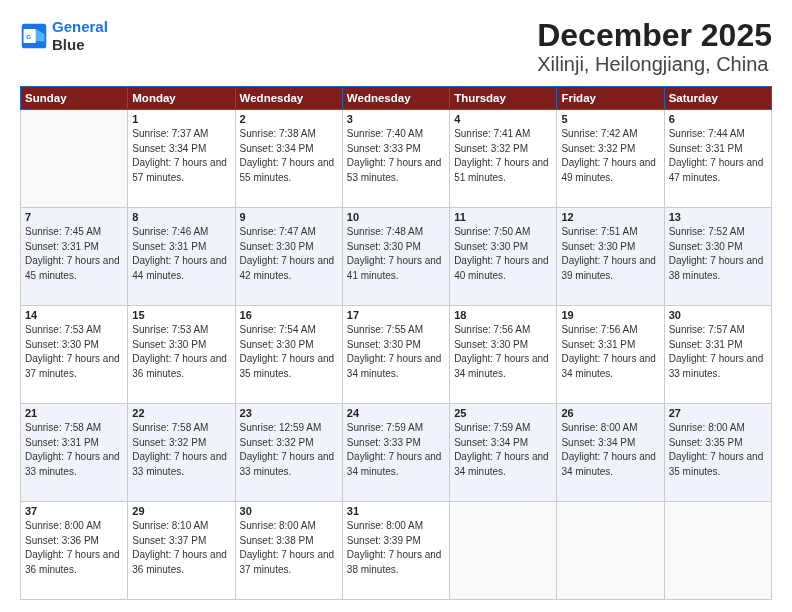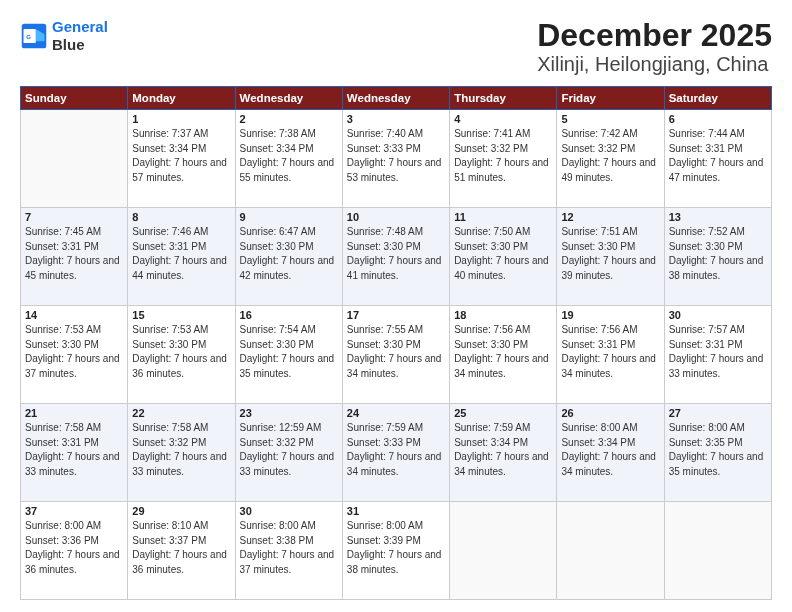--- a/index.html
+++ b/index.html
@@ -189,21 +189,21 @@
           </td>
           <td>
             <div class="day-number">8</div>
             <div class="day-info">Sunrise: 7:46 AM
 Sunset: 3:31 PM
 Daylight: 7 hours
 and 44 minutes.</div>
           </td>
           <td>
             <div class="day-number">9</div>
-            <div class="day-info">Sunrise: 6:47 AM
+            <div class="day-info">Sunrise: 7:47 AM
 Sunset: 3:30 PM
 Daylight: 7 hours
 and 42 minutes.</div>
           </td>
           <td>
             <div class="day-number">10</div>
             <div class="day-info">Sunrise: 7:48 AM
 Sunset: 3:30 PM
 Daylight: 7 hours
 and 41 minutes.</div>

